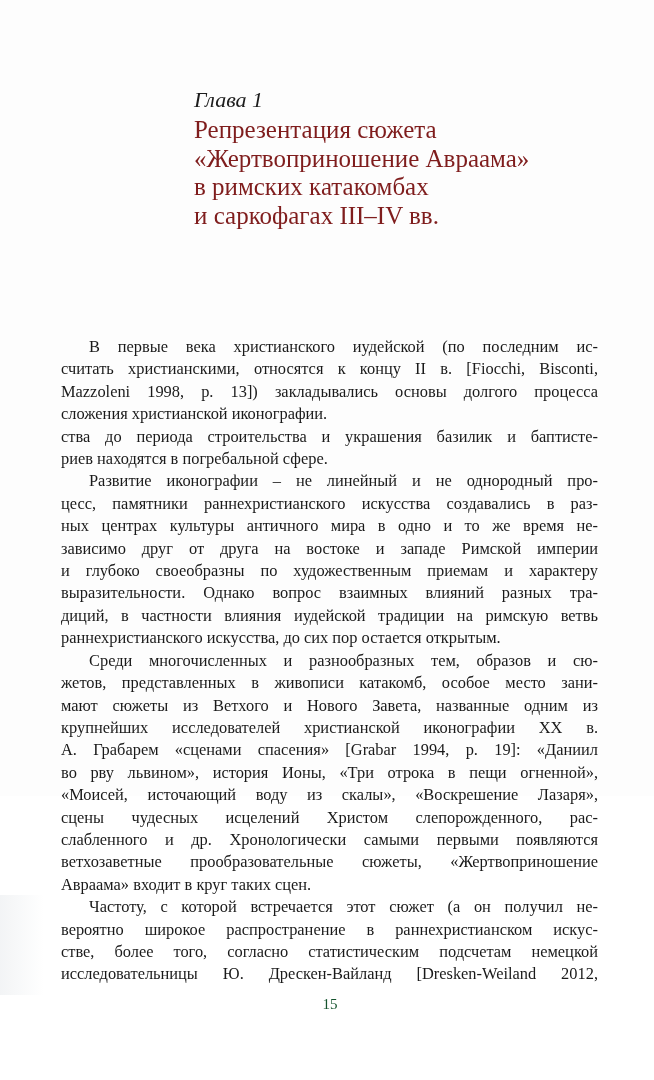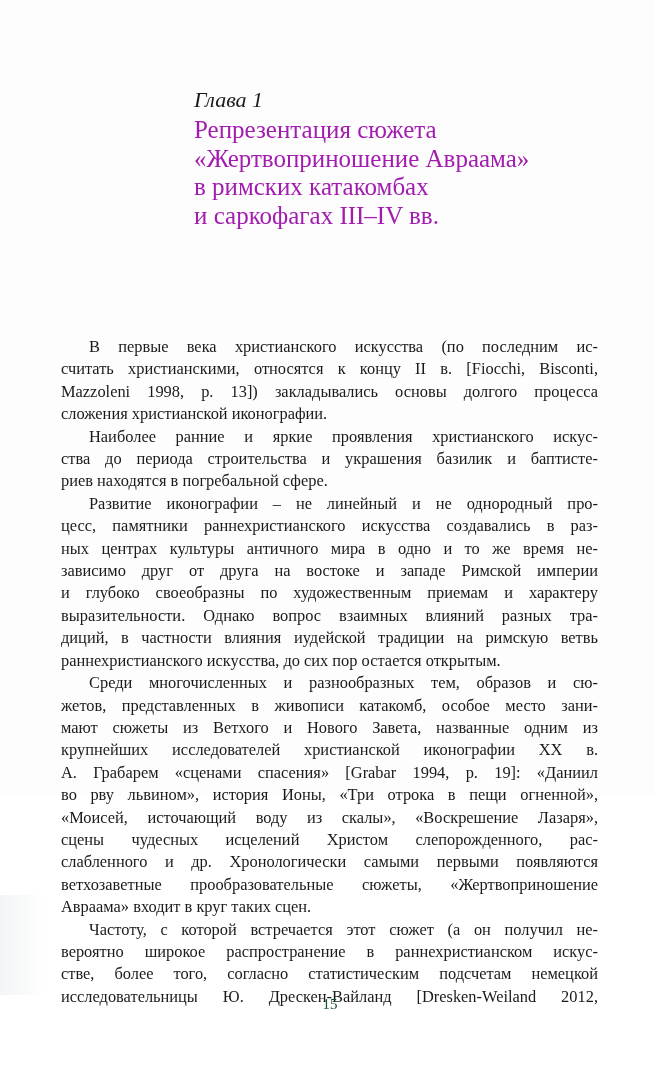--- a/index.html
+++ b/index.html
@@ -33,21 +33,21 @@
       font-size: 22px;
       line-height: 28px;
       margin: 0 0 2px 0;
       color: #1c1c1c;
     }
     .chapter-title {
       font-size: 25px;
       line-height: 28.5px;
       margin: 0;
       font-weight: normal;
-      color: #a21caf;
+      color: #7f1d1d;
     }
     .chapter-title span {
       display: block;
       white-space: nowrap;
     }
     .body-text {
       position: absolute;
       left: 61px;
       top: 336px;
       width: 537px;
@@ -104,28 +104,27 @@
       <span>Репрезентация сюжета</span>
       <span>«Жертвоприношение Авраама»</span>
       <span>в римских катакомбах</span>
       <span>и саркофагах III–IV вв.</span>
     </h1>
   </div>
 
   <div class="body-text">
 
     <p class="para">
-      <span class="ln first">В первые века христианского искусства (по последним ис-</span>
+      <span class="ln first">В первые века христианского иудейской (по последним ис-</span>
       <span class="ln">считать христианскими, относятся к концу II в. [Fiocchi, Bisconti,</span>
       <span class="ln">Mazzoleni 1998, p. 13]) закладывались основы долгого процесса</span>
       <span class="ln last">сложения христианской иконографии.</span>
     </p>
 
     <p class="para">
-      <span class="ln first">Наиболее ранние и яркие проявления христианского искус-</span>
       <span class="ln">ства до периода строительства и украшения базилик и баптисте-</span>
       <span class="ln last">риев находятся в погребальной сфере.</span>
     </p>
 
     <p class="para">
       <span class="ln first">Развитие иконографии – не линейный и не однородный про-</span>
       <span class="ln">цесс, памятники раннехристианского искусства создавались в раз-</span>
       <span class="ln">ных центрах культуры античного мира в одно и то же время не-</span>
       <span class="ln">зависимо друг от друга на востоке и западе Римской империи</span>
       <span class="ln">и глубоко своеобразны по художественным приемам и характеру</span>

